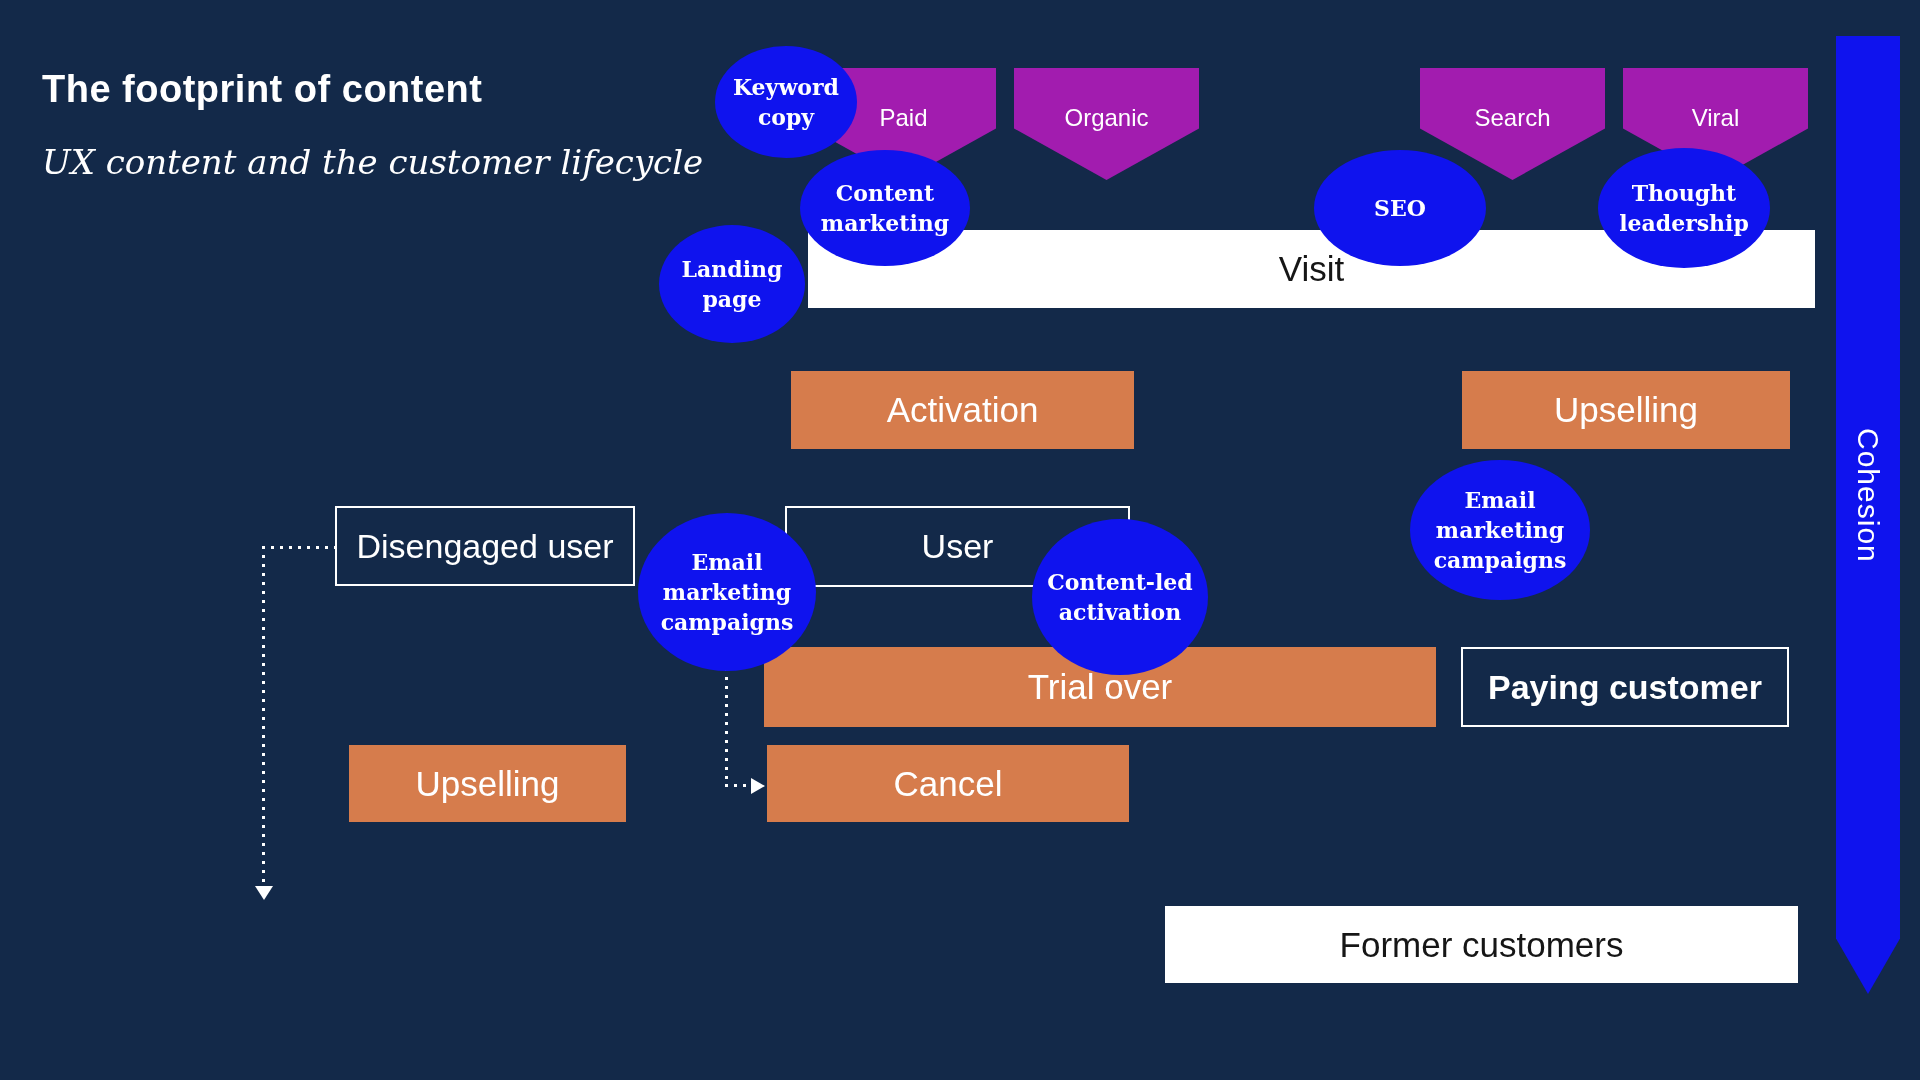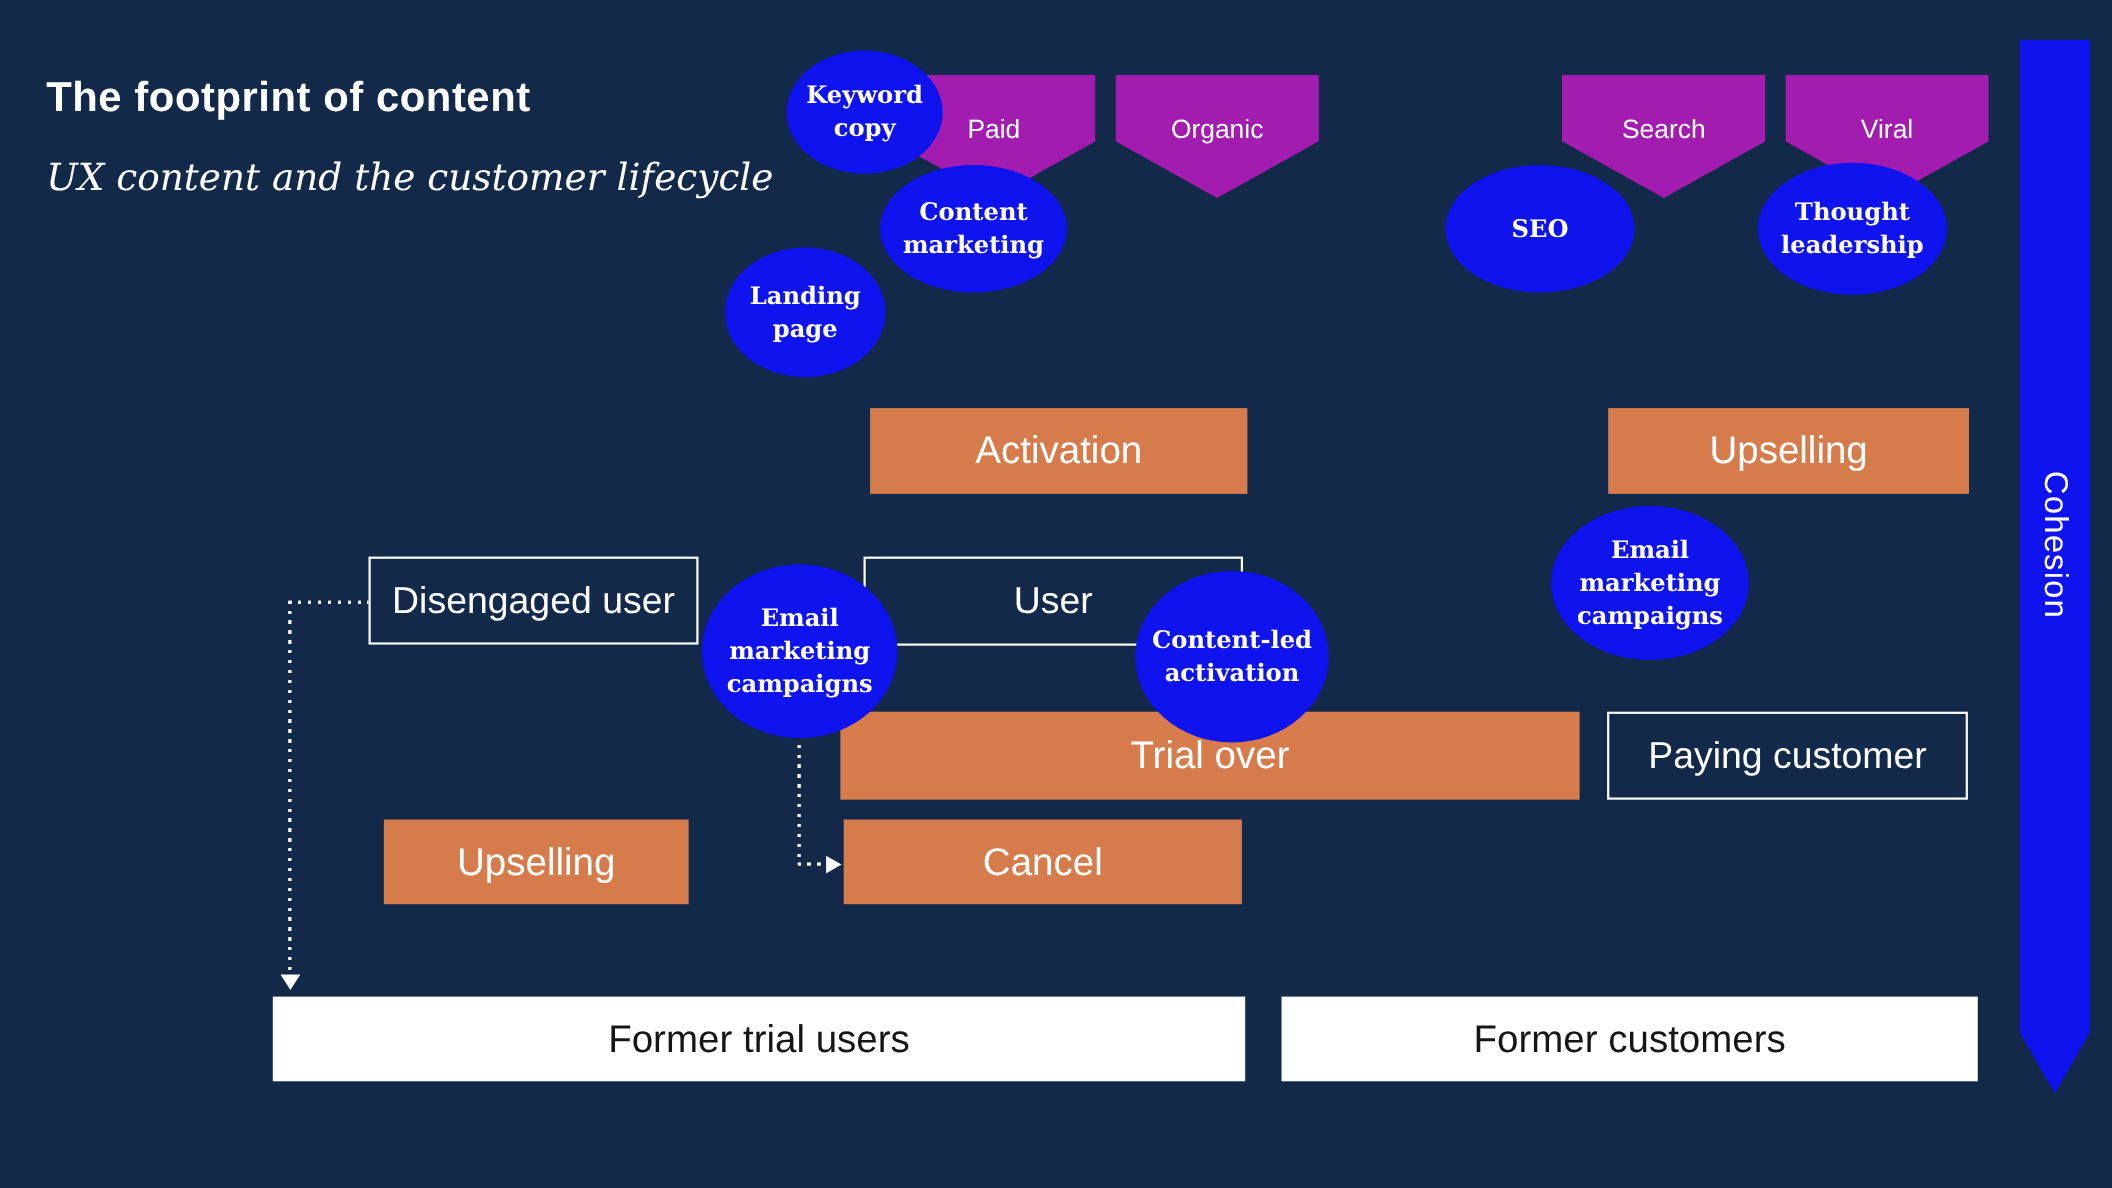--- a/index.html
+++ b/index.html
@@ -93,20 +93,23 @@
   <div class="abs pent" style="left:1014px;top:68px;">
     <span>Organic</span>
   </div>
   <div class="abs pent" style="left:1420px;top:68px;">
     <span>Search</span>
   </div>
   <div class="abs pent" style="left:1623px;top:68px;">
     <span>Viral</span>
   </div>
 
+  <div class="abs whitebar" style="left:808px;top:230px;width:1007px;height:78px;">
+    <span>Visit</span>
+  </div>
 
   <div class="abs stage" style="left:791px;top:371px;width:343px;height:78px;">
     <span>Activation</span>
   </div>
   <div class="abs stage" style="left:1462px;top:371px;width:328px;height:78px;">
     <span>Upselling</span>
   </div>
   <div class="abs stage" style="left:764px;top:647px;width:672px;height:80px;">
     <span>Trial over</span>
   </div>
@@ -116,27 +119,24 @@
   <div class="abs stage" style="left:349px;top:745px;width:277px;height:77px;">
     <span>Upselling</span>
   </div>
 
   <div class="abs statebox" style="left:335px;top:506px;width:300px;height:80px;">
     <span>Disengaged user</span>
   </div>
   <div class="abs statebox" style="left:785px;top:506px;width:345px;height:81px;">
     <span>User</span>
   </div>
-  <div class="abs statebox" style="left:1461px;top:647px;width:328px;height:80px;">
+  <div class="abs statebox" style="left:1461px;top:647px;width:328px;height:80px;font-weight:bold;">
     <span>Paying customer</span>
   </div>
 
-  <div class="abs whitebar" style="left:248px;top:906px;width:884px;height:77px;">
-    <span>Former trial users</span>
-  </div>
   <div class="abs whitebar" style="left:1165px;top:906px;width:633px;height:77px;">
     <span>Former customers</span>
   </div>
 
   <div class="abs ell" style="left:715px;top:46px;width:142px;height:112px;">
     <span>Keyword copy</span>
   </div>
   <div class="abs ell" style="left:800px;top:150px;width:170px;height:116px;">
     <span>Content</span>
     <span>marketing</span>

